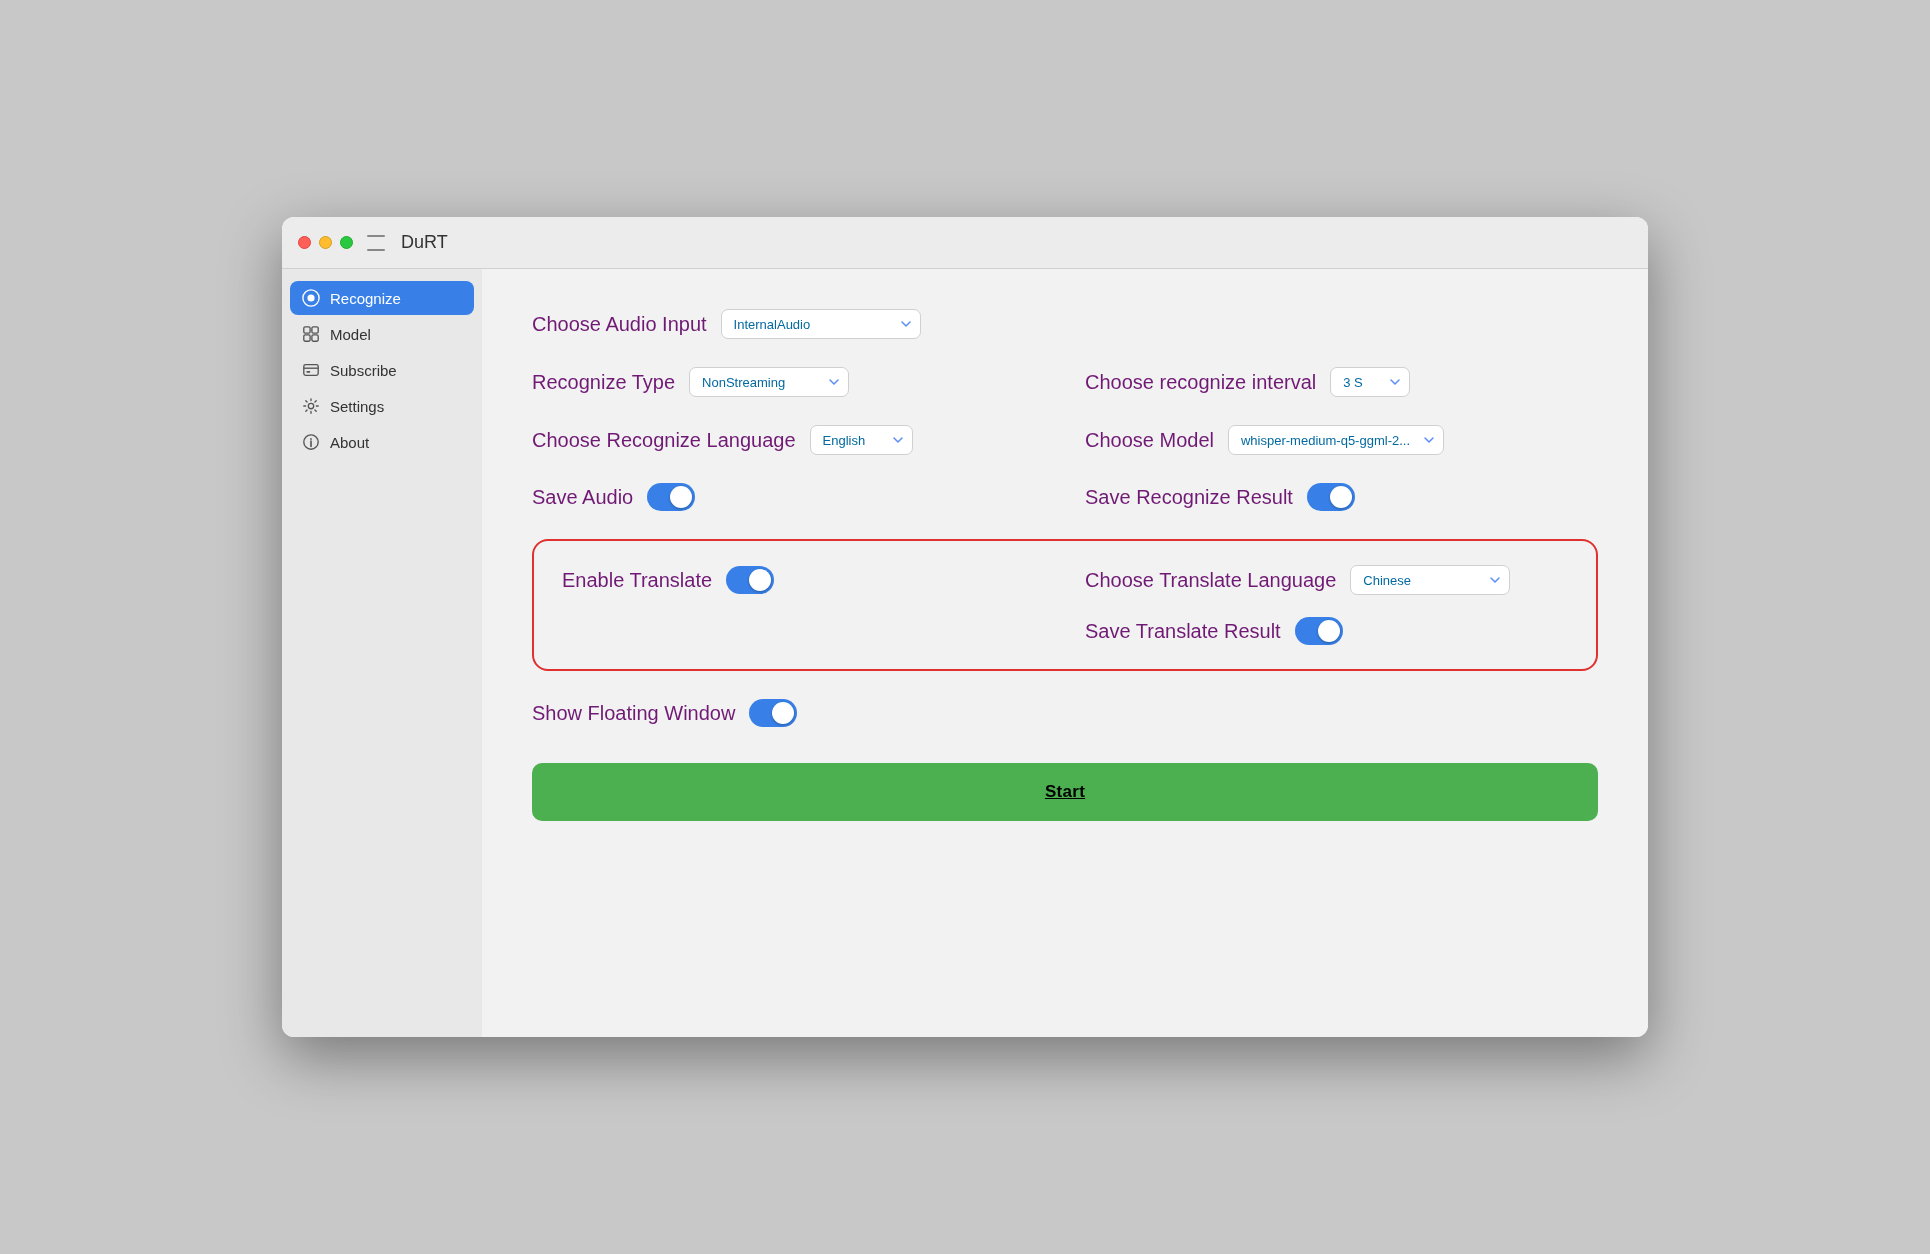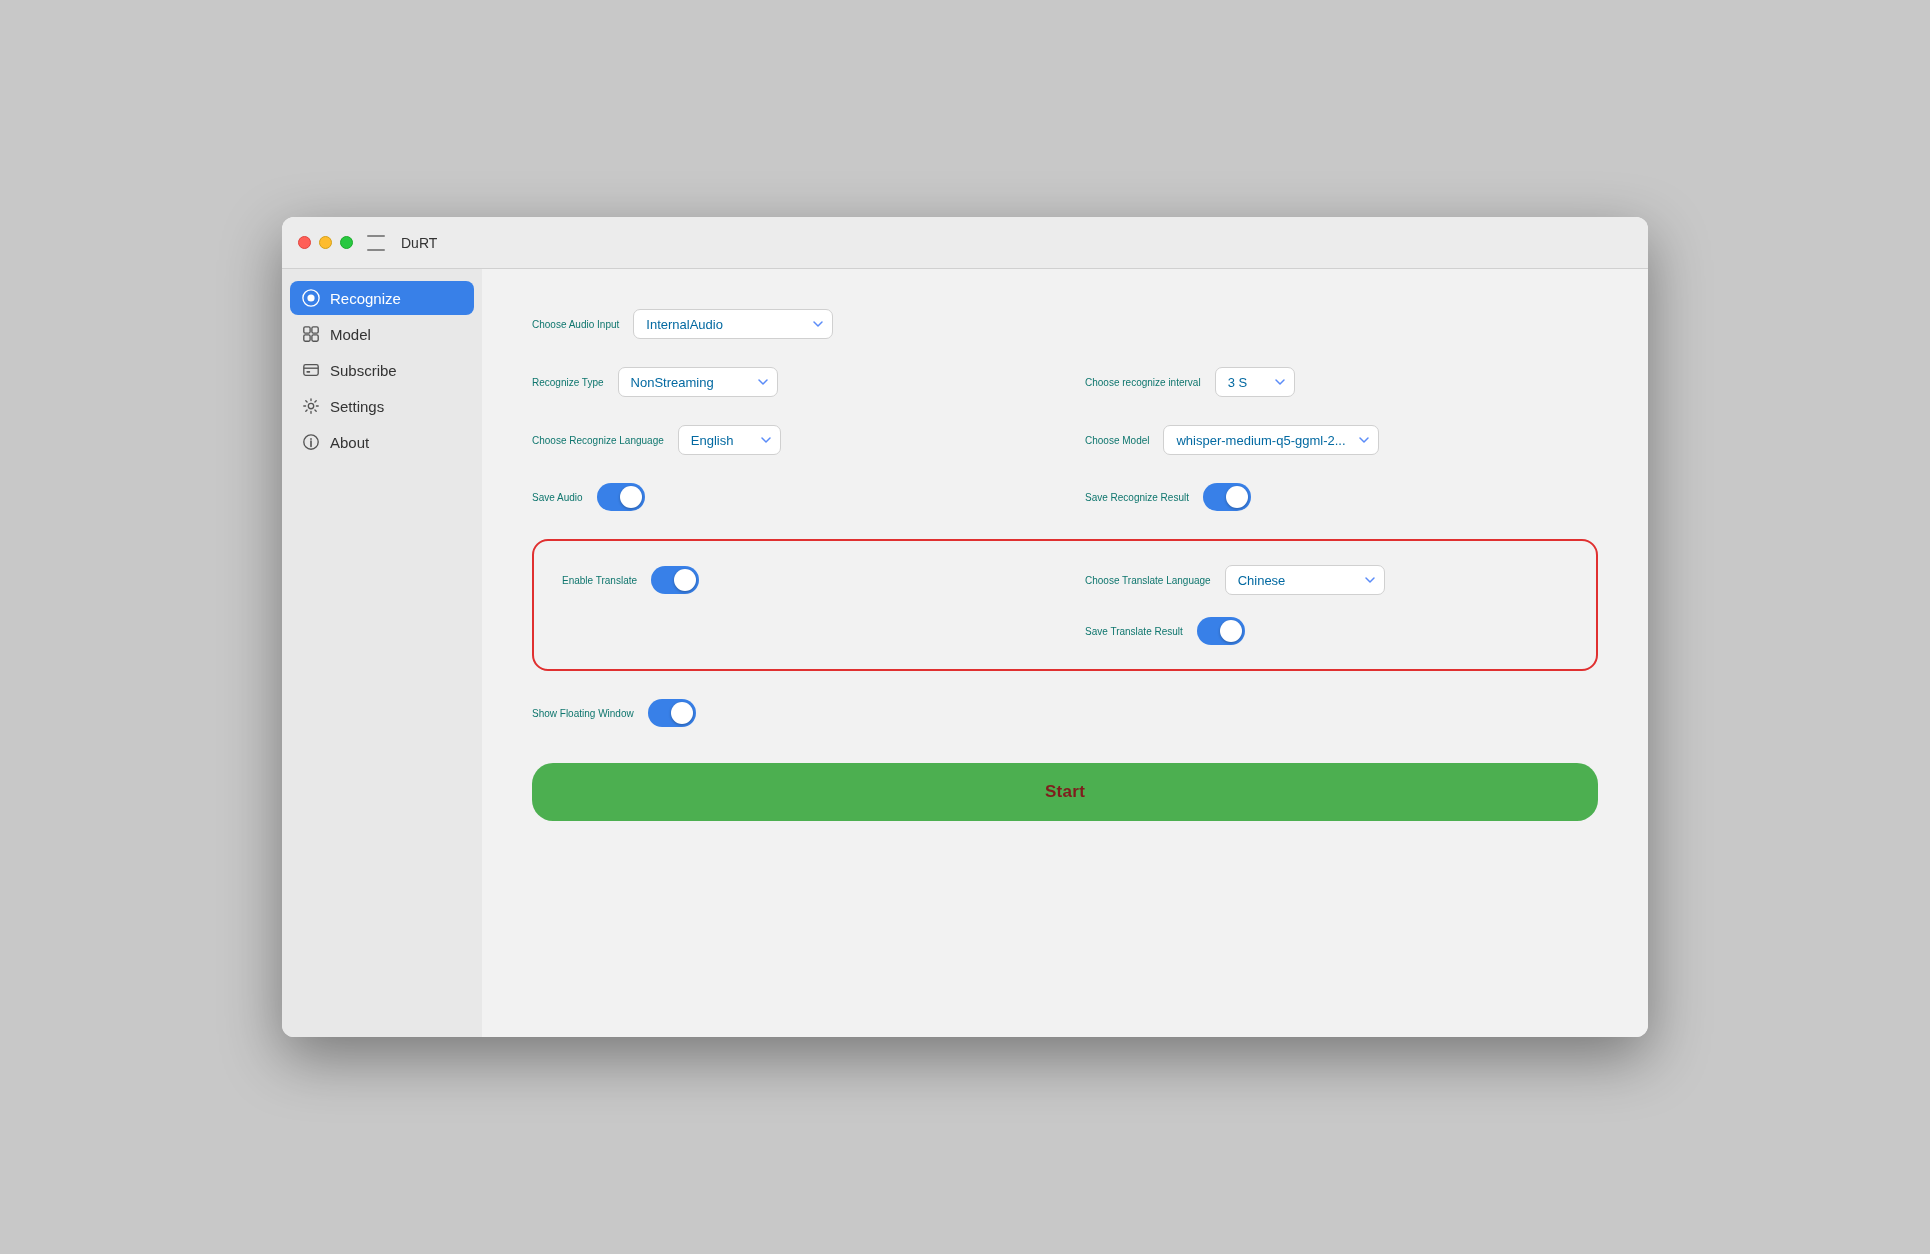--- a/index.html
+++ b/index.html
@@ -61,21 +61,21 @@
       cursor: pointer;
     }
     .sidebar-toggle span {
       display: block;
       height: 2px;
       background: #888;
       border-radius: 1px;
     }
 
     .window-title {
-      font-size: 14px;
+      font-size: 18px;
       font-weight: 500;
       color: #333;
       margin-left: 16px;
     }
 
     
     .window-body {
       display: flex;
       flex: 1;
       overflow: hidden;
@@ -144,22 +144,22 @@
     }
 
     .form-field {
       display: flex;
       align-items: center;
       gap: 14px;
       flex: 1;
     }
 
     .form-label {
-      font-size: 10px;
-      color: #0f766e;
+      font-size: 20px;
+      color: #701a75;
       white-space: nowrap;
       min-width: 0;
       text-align: right;
     }
 
     
     .select-wrapper {
       position: relative;
       display: inline-flex;
       align-items: center;
@@ -247,30 +247,31 @@
       border-radius: 16px;
       padding: 24px 28px;
       display: flex;
       flex-direction: column;
       gap: 22px;
     }
 
     
     .start-button {
       background: #4caf50;
-      color: #7f1d1d;
+      color: #000000;
       border: none;
-      border-radius: 21px;
+      border-radius: 10px;
       width: 100%;
       height: 58px;
       font-size: 17px;
       font-weight: 600;
       cursor: pointer;
       margin-top: 8px;
       letter-spacing: 0.3px;
+      text-decoration: underline;
     }
 
     .spacer { flex: 1; }
   </style>
 </head>
 <body>
 
 <div class="window">
 
   <div class="titlebar">

